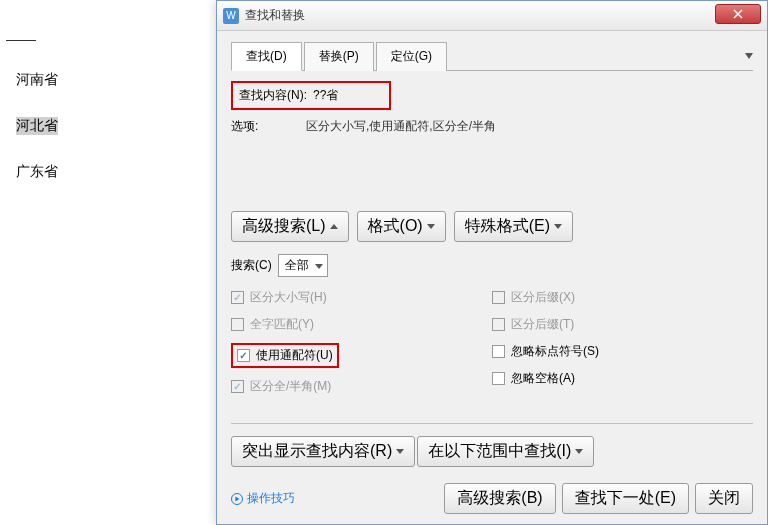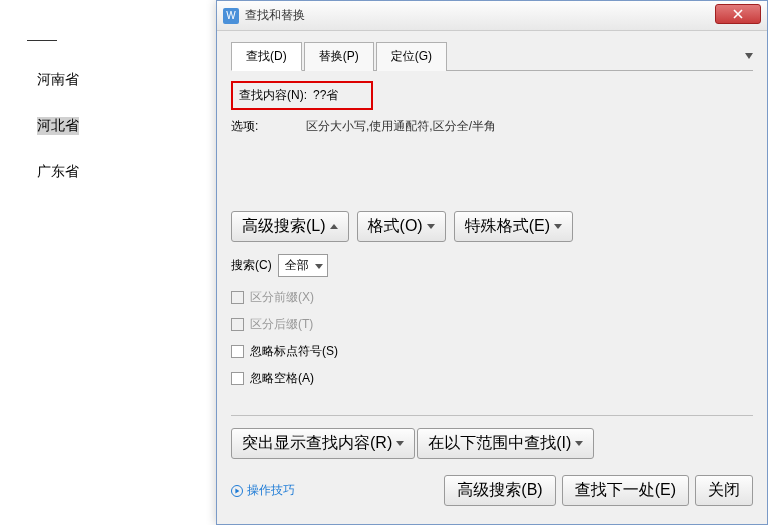--- a/index.html
+++ b/index.html
@@ -1,35 +1,35 @@
 <!DOCTYPE html>
 <html><head>
 <meta charset="utf-8">
 <style>
 * { box-sizing: border-box; margin: 0; padding: 0; }
 body { font-family: "Microsoft YaHei", "SimSun", sans-serif; font-size: 12px; background: #fff; width: 768px; height: 525px; position: relative; overflow: hidden; }
 
-.doc-area { position: absolute; left: 0; top: 0; width: 216px; height: 386px; background: #fff; padding: 40px 37px; }
+.doc-area { position: absolute; left: 0; top: 0; width: 216px; height: 386px; background: #fff; padding: 40px 16px; }
 .cursor-line { border-bottom: 1px solid #333; width: 30px; margin-bottom: 30px; margin-left: -10px; }
 .doc-text { margin-bottom: 28px; font-size: 14px; }
 .highlighted { background: #d0d0d0; display: inline-block; }
 
 .dialog { position: absolute; left: 216px; top: 0; width: 552px; height: 525px; border: 1px solid #7a9ac7; background: #f0f0f0; box-shadow: 0 0 10px rgba(0,0,0,0.2); }
 .titlebar { height: 30px; background: linear-gradient(#fdfdfd, #e8e8e8); border-bottom: 1px solid #ccc; display: flex; align-items: center; padding-left: 6px; position: relative; }
 .title-icon { width: 16px; height: 16px; background: #4a90d9; color: #fff; display: flex; align-items: center; justify-content: center; font-size: 10px; border-radius: 2px; margin-right: 6px; }
 .title-text { font-size: 12px; color: #333; }
 .close-btn { position: absolute; right: 6px; top: 3px; width: 46px; height: 20px; background: linear-gradient(#e27a7a, #c83c3c); border: 1px solid #a02020; border-radius: 3px; display: flex; align-items: center; justify-content: center; }
 .close-btn svg { width: 10px; height: 10px; }
 
 .dialog-body { padding: 10px 14px; }
 .tabs { display: flex; border-bottom: 1px solid #b0b0b0; margin-bottom: 10px; }
 .tab { padding: 5px 14px; border: 1px solid #b0b0b0; background: #f8f8f8; margin-right: 2px; border-bottom: none; position: relative; top: 1px; cursor: pointer; }
 .tab.active { background: #fff; border-bottom: 1px solid #fff; }
 
-.redbox1 { border: 2px solid #d00; padding: 4px 6px; margin-bottom: 8px; display: flex; align-items: flex-end; width: 142px; }
+.redbox1 { border: 2px solid #d00; padding: 4px 6px; margin-bottom: 8px; display: flex; align-items: flex-end; width: 160px; }
 .field-label { margin-right: 6px; white-space: nowrap; }
 .search-combo-arrow { position: absolute; right: 0; top: -28px; border-left:4px solid transparent; border-right:4px solid transparent; border-top:6px solid #555; }
 
 .options-row { display: flex; margin-bottom: 6px; }
 .options-label { width: 75px; }
 .options-val { color: #333; }
 
 .spacer { height: 70px; }
 
 .btn-row { display: flex; gap: 8px; margin-bottom: 12px; }
@@ -123,22 +123,42 @@
       <span>搜索(C)</span>
       <div class="select-box">
         <span>全部</span>
         <span class="sel-arrow"></span>
       </div>
     </div>
 
     <div class="checkbox-area">
       <div class="check-col">
         <div class="check-item">
+          <span class="chk disabled checked"></span>
+          <span>区分大小写(H)</span>
+        </div>
+        <div class="check-item">
           <span class="chk disabled"></span>
-          <span>区分前缀(X)</span>
+          <span>全字匹配(Y)</span>
+        </div>
+        <div class="check-item enabled">
+          <span class="redbox2">
+            <span class="chk checked"></span>
+            <span>使用通配符(U)</span>
+          </span>
+        </div>
+        <div class="check-item">
+          <span class="chk disabled checked"></span>
+          <span>区分全/半角(M)</span>
+        </div>
+      </div>
+      <div class="check-col">
+        <div class="check-item">
+          <span class="chk disabled"></span>
+          <span>区分后缀(X)</span>
         </div>
         <div class="check-item">
           <span class="chk disabled"></span>
           <span>区分后缀(T)</span>
         </div>
         <div class="check-item enabled">
           <span class="chk"></span>
           <span>忽略标点符号(S)</span>
         </div>
         <div class="check-item enabled">

